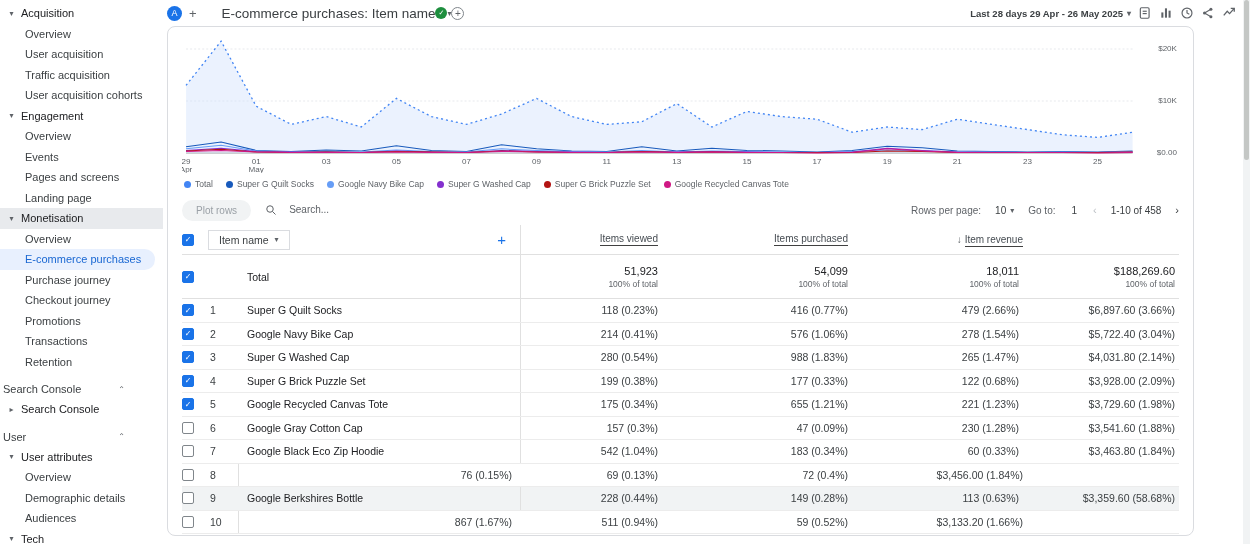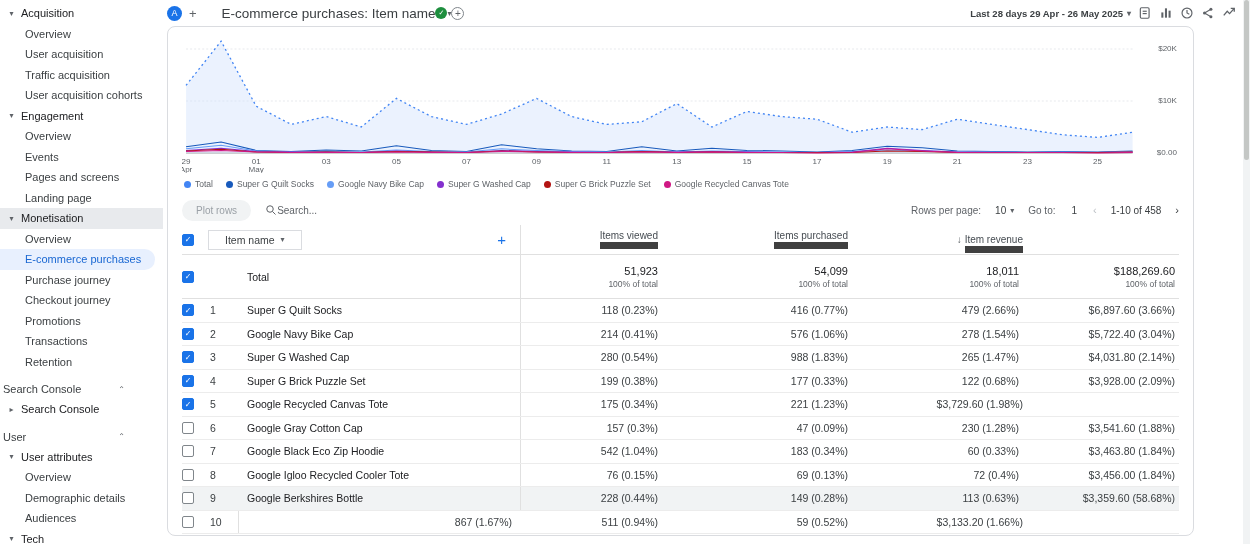--- a/index.html
+++ b/index.html
@@ -36,21 +36,21 @@
   .chart-wrap{width:100%}
   .chart-wrap svg{width:100%;height:140px;display:block}
   .ax{font-size:8px;fill:#5f6368;font-family:"Liberation Sans",sans-serif}
   .legend{display:flex;align-items:center;gap:13px;padding:6px 0 4px 2px;font-size:8.5px;color:#5f6368;flex-wrap:nowrap}
   .leg-item{display:flex;align-items:center;gap:4px;cursor:pointer}
   .leg-dot{width:7px;height:7px;border-radius:50%}
 
   
   .controls{display:flex;align-items:center;height:30px;gap:14px;font-size:10px;color:#5f6368;margin-top:2px}
   .plot-rows{background:#f1f3f4;color:#9aa0a6;border:none;border-radius:14px;padding:5px 14px;font-size:10px;font-family:inherit;cursor:default}
-  .search{display:flex;align-items:center;gap:0}
+  .search{display:flex;align-items:flex-start;gap:12px}
   .search input{border:none;outline:none;font-family:inherit;font-size:10px;width:130px;color:#202124}
   .search input::placeholder{color:#5f6368}
   .ctl-value{display:flex;align-items:center;gap:4px;color:#3c4043;cursor:pointer}
   .pg-chev{font-size:11px;cursor:pointer;color:#3c4043}
   .pg-chev.dis{color:#bdc1c6;cursor:default}
   .pg-range{color:#3c4043}
   .goto-val{color:#3c4043;cursor:text;padding:0 2px}
 
   
   .table{font-size:10.5px}
@@ -61,24 +61,24 @@
   .trow.hl{background:#f1f3f4}
   .cell{overflow:hidden;white-space:nowrap}
   .idx{color:#3c4043;padding-left:2px}
   .name{padding-left:9px;color:#202124}
   .num{text-align:right;padding-right:8px;color:#3c4043;height:100%;display:flex;flex-direction:column;justify-content:center;align-items:flex-end}
   .m1{border-left:1px solid #e0e0e0}
   .rev{padding-right:4px}
   .cb{width:12px;height:12px;border:1.5px solid #80868b;border-radius:2px;display:flex;align-items:center;justify-content:center;font-size:8px;color:#fff;cursor:pointer;background:#fff}
   .cb.on{background:#1a73e8;border-color:#1a73e8}
   .dim-cell{grid-column:2/4;display:flex;align-items:center;justify-content:space-between;padding-right:14px}
-  .dim-drop{display:flex;align-items:center;gap:6px;border:1px solid #dadce0;border-radius:0;padding:3px 16px;color:#3c4043;cursor:pointer;font-size:10.5px}
+  .dim-drop{display:flex;align-items:center;gap:6px;border:1px solid #dadce0;border-radius:0;padding:3px 10px;color:#3c4043;cursor:pointer;font-size:10.5px}
   .add-col{color:#1a73e8;font-size:15px;cursor:pointer;font-weight:400}
   .colhead{font-size:10px;color:#464c52}
-  .colhead .ul{border-bottom:7px solid #404040;padding-bottom:1px;cursor:pointer}
+  .colhead .ul{border-bottom:1px solid #404040;padding-bottom:1px;cursor:pointer}
   .sort-arrow{color:#5f6368;margin-right:3px}
   .tot-main{font-size:11px;color:#202124}
   .tot-sub{font-size:8.5px;color:#5f6368;margin-top:2px}
 
   
   .scrollbar{position:absolute;right:0;top:0;width:7px;height:544px;background:#f1f3f4}
   .scrollbar .thumb{position:absolute;top:0;left:1px;width:5px;height:160px;background:#c4c7c5;border-radius:3px}
 </style>
 </head>
 <body>
@@ -359,20 +359,21 @@
               <div class="num">122 (0.68%)</div>
               <div class="num rev">$3,928.00 (2.09%)</div>
             </div>
             <div class="trow">
               <div class="cell">
                 <span class="cb on">✓</span>
               </div>
               <div class="cell idx">5</div>
               <div class="name">Google Recycled Canvas Tote</div>
               <div class="num m1">175 (0.34%)</div>
+              <div class="num">655 (1.21%)</div>
               <div class="num">221 (1.23%)</div>
               <div class="num rev">$3,729.60 (1.98%)</div>
             </div>
             <div class="trow">
               <div class="cell">
                 <span class="cb"></span>
               </div>
               <div class="cell idx">6</div>
               <div class="name">Google Gray Cotton Cap</div>
               <div class="num m1">157 (0.3%)</div>
@@ -389,21 +390,20 @@
               <div class="num m1">542 (1.04%)</div>
               <div class="num">183 (0.34%)</div>
               <div class="num">60 (0.33%)</div>
               <div class="num rev">$3,463.80 (1.84%)</div>
             </div>
             <div class="trow">
               <div class="cell">
                 <span class="cb"></span>
               </div>
               <div class="cell idx">8</div>
-              <div class="name">Google Igloo Recycled Cooler Tote</div>
               <div class="num m1">76 (0.15%)</div>
               <div class="num">69 (0.13%)</div>
               <div class="num">72 (0.4%)</div>
               <div class="num rev">$3,456.00 (1.84%)</div>
             </div>
             <div class="trow hl">
               <div class="cell">
                 <span class="cb"></span>
               </div>
               <div class="cell idx">9</div>

